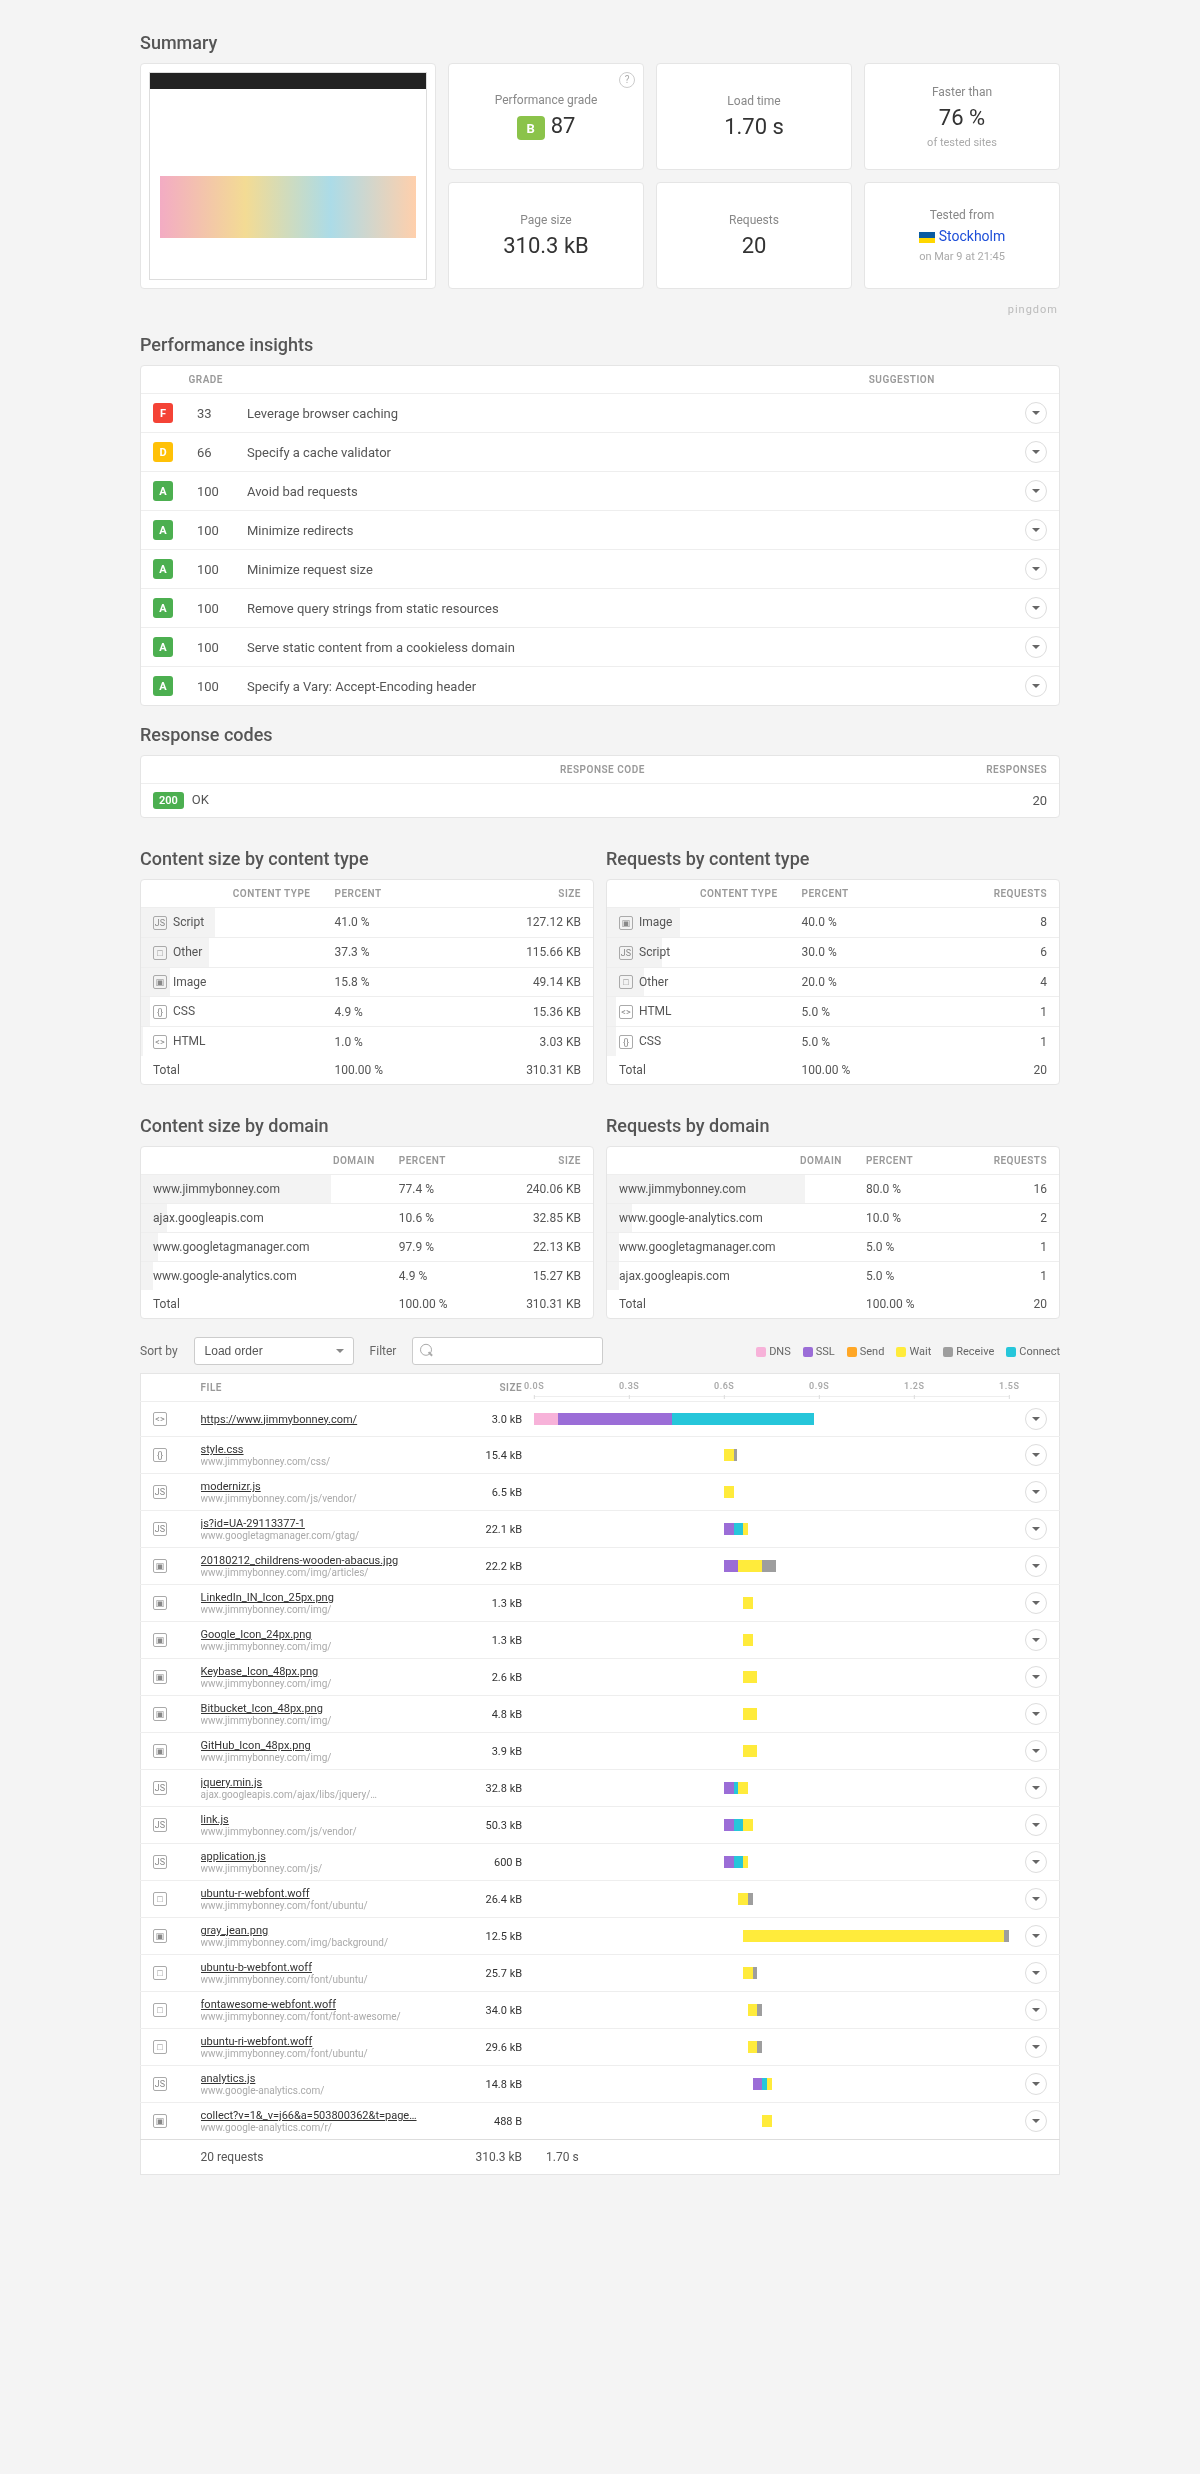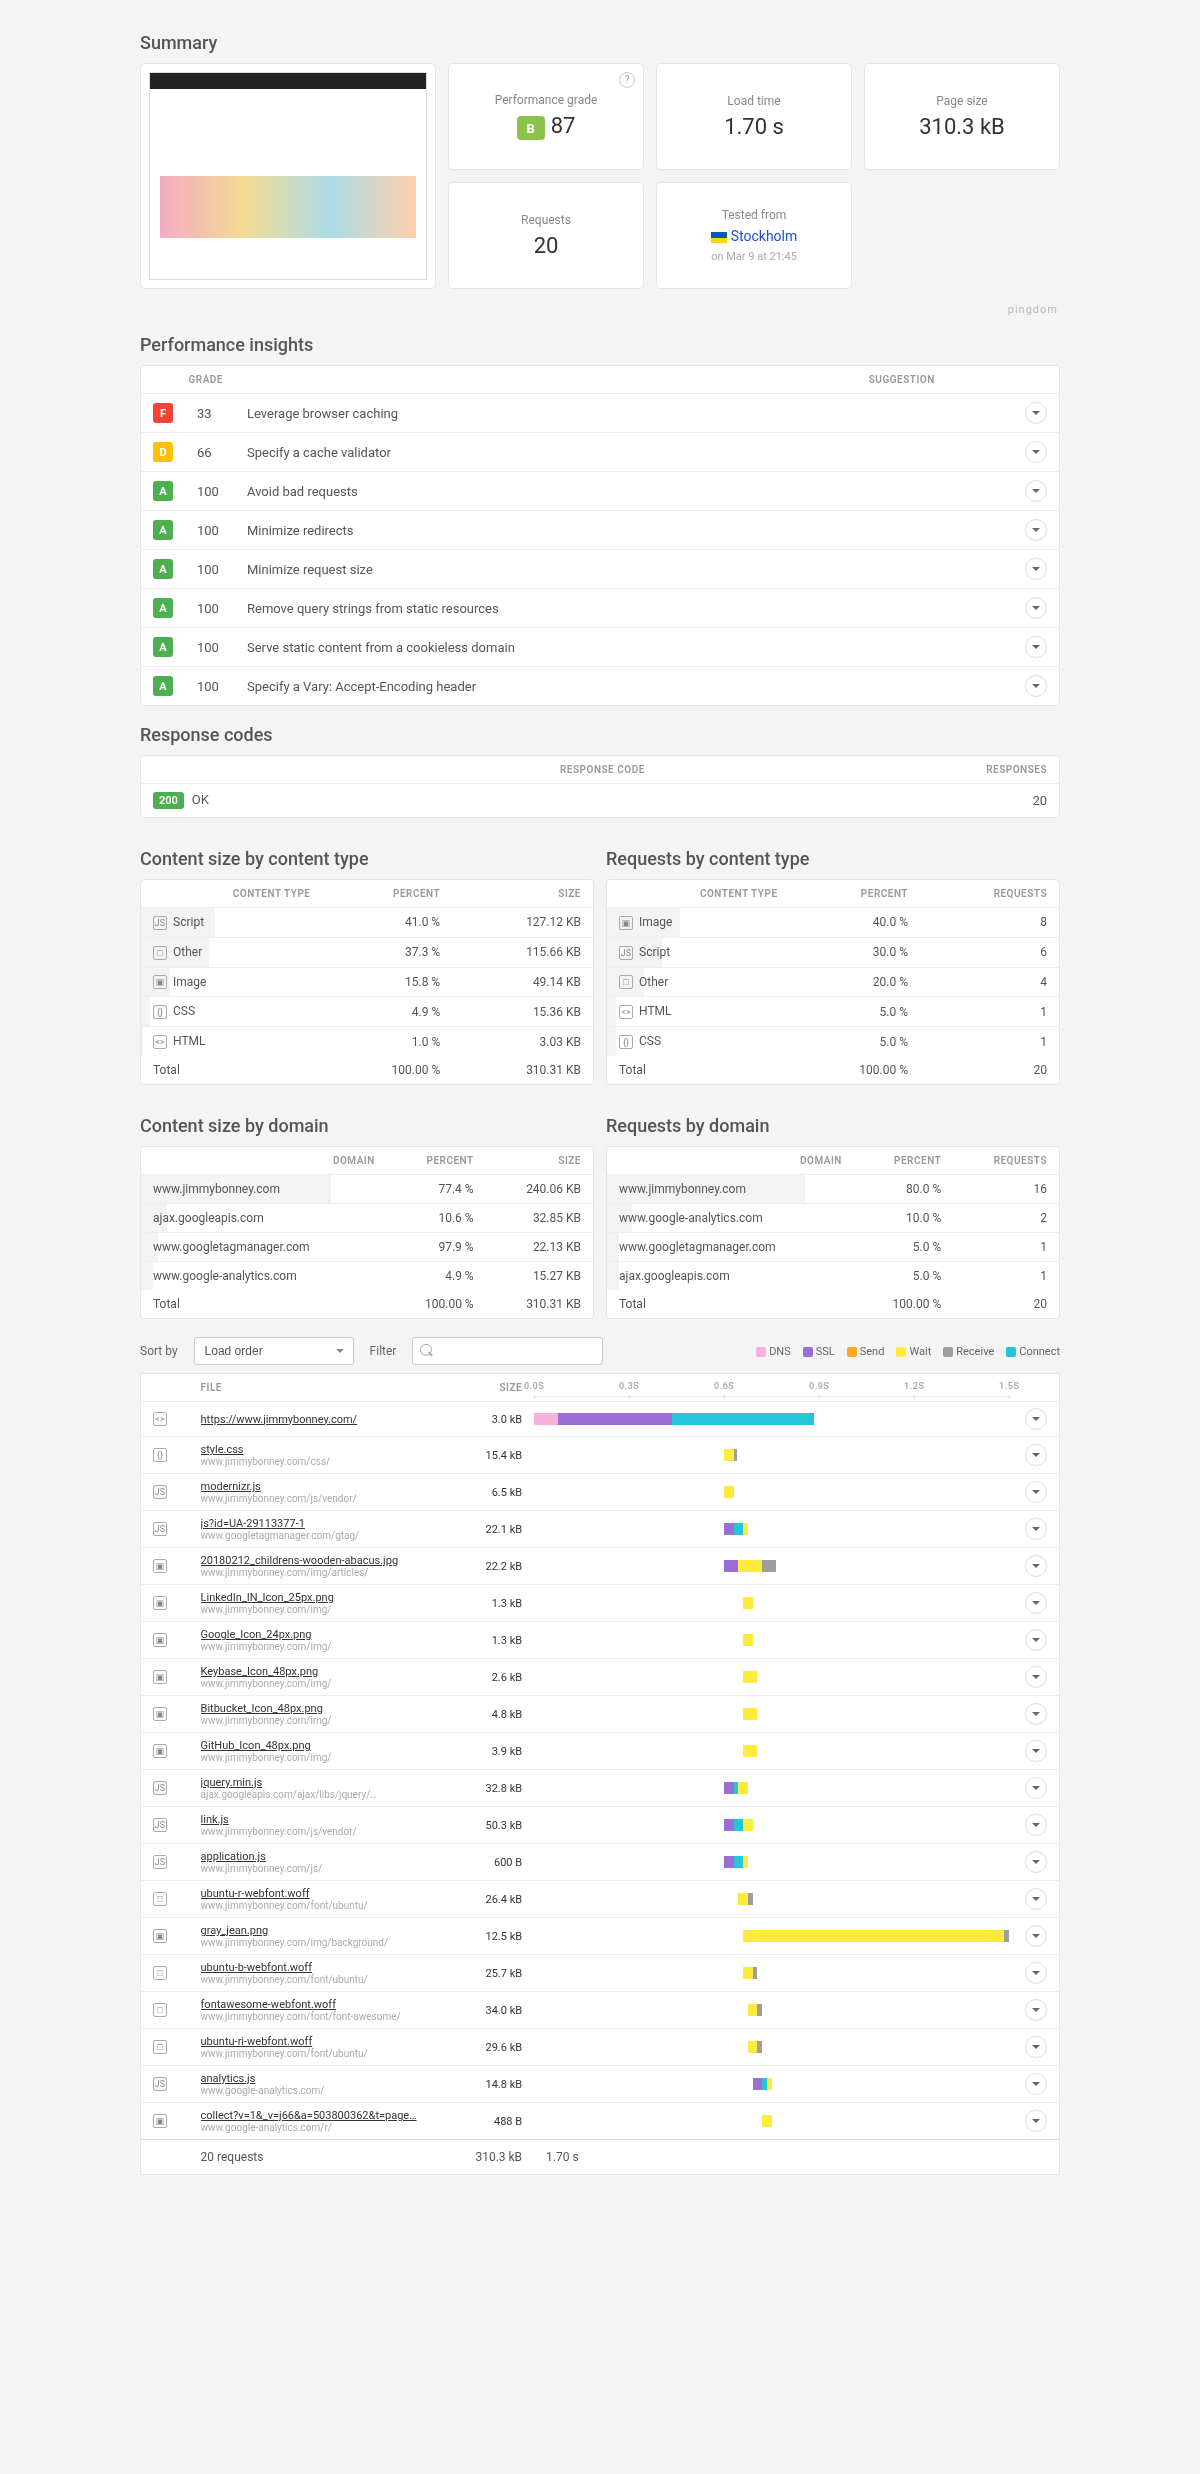--- a/index.html
+++ b/index.html
@@ -34,21 +34,21 @@
 .panel tr:last-child td { border-bottom:none; }
 .ins-row td:first-child { width:30px; }
 .ins-row td:nth-child(2){ width:50px; }
 .small-grade { display:inline-flex;align-items:center;justify-content:center;width:20px;height:20px;border-radius:3px;color:#fff;font-weight:700;font-size:11px;}
 .expand-btn { width:22px;height:22px;border:1px solid #ddd;border-radius:50%;background:#fff;display:flex;align-items:center;justify-content:center;cursor:pointer;float:right;}
 .expand-btn::after{content:"";border:4px solid transparent;border-top-color:#666;margin-top:4px;}
 .code-badge{display:inline-block;background:#4caf50;color:#fff;border-radius:3px;padding:2px 6px;font-size:11px;font-weight:600;margin-right:8px;}
 
 
 .mini th:last-child,.mini td:last-child{text-align:right;}
-.mini th:nth-child(2),.mini td:nth-child(2){text-align:right;}
+.mini th:nth-child(2),.mini td:nth-child(2){text-align:left;}
 .mini td{font-size:12px; padding:7px 12px;}
 .type-icon{display:inline-block;width:14px;height:14px;border:1px solid #aaa;border-radius:2px;margin-right:6px;vertical-align:middle;font-size:9px;line-height:12px;text-align:center;color:#888;}
 .bar-cell{position:relative;}
 .bar-bg{position:absolute;left:0;top:0;bottom:0;background:#f3f3f3;z-index:0;}
 .bar-txt{position:relative;z-index:1;}
 tfoot td{font-weight:400;}
 
 
 .controls{display:flex;align-items:center;gap:16px;margin:8px 0;}
 .controls label{font-size:12px;color:#666;}
@@ -95,20 +95,25 @@
       <div class="metric-label">Performance grade</div>
       <div class="metric-value">
         <span class="grade-badge grade-B">B</span><span>87</span>
       </div>
     </div>
     <div class="metric-card">
       <div class="metric-label">Load time</div>
       <div class="metric-value">1.70 s</div>
     </div>
     <div class="metric-card">
+      <div class="metric-label">Faster than</div>
+      <div class="metric-value">76 %</div>
+      <div class="metric-sub">of tested sites</div>
+    </div>
+    <div class="metric-card">
       <div class="metric-label">Page size</div>
       <div class="metric-value">310.3 kB</div>
     </div>
     <div class="metric-card">
       <div class="metric-label">Requests</div>
       <div class="metric-value">20</div>
     </div>
     <div class="metric-card">
       <div class="metric-label">Tested from</div>
       <div style="font-size:14px;color:#1d4ed8;"><span class="flag"></span><span>Stockholm</span></div>

